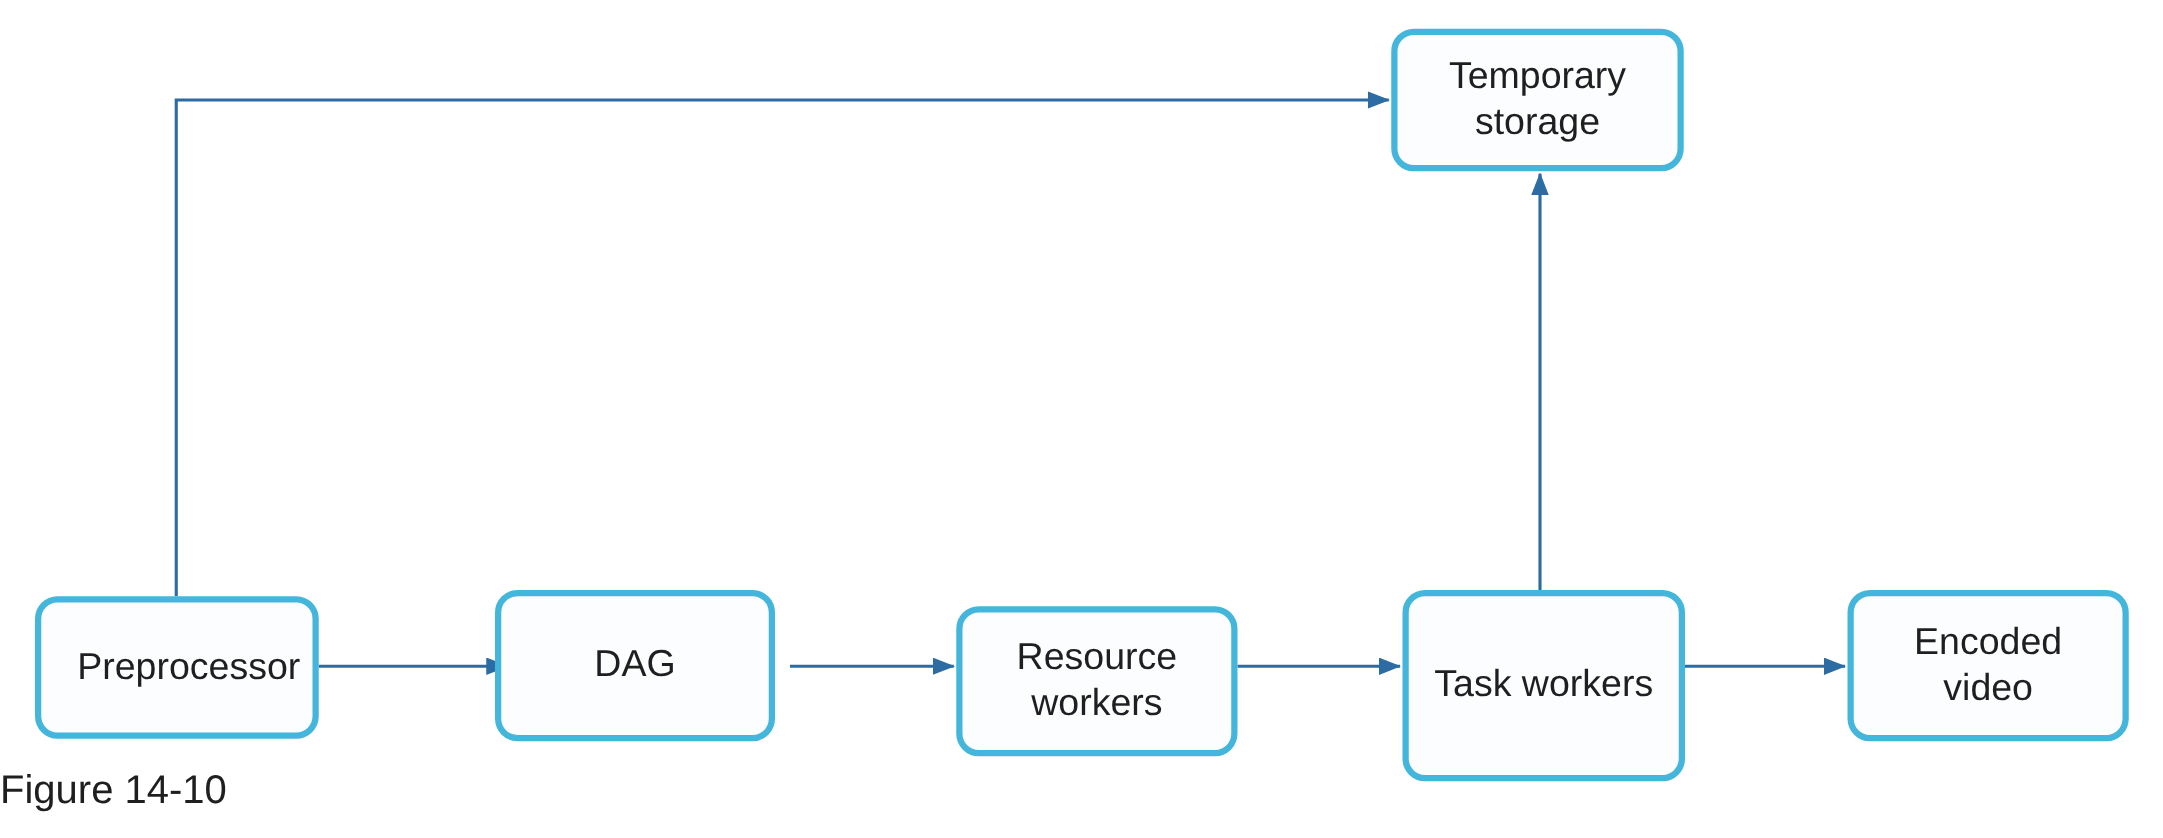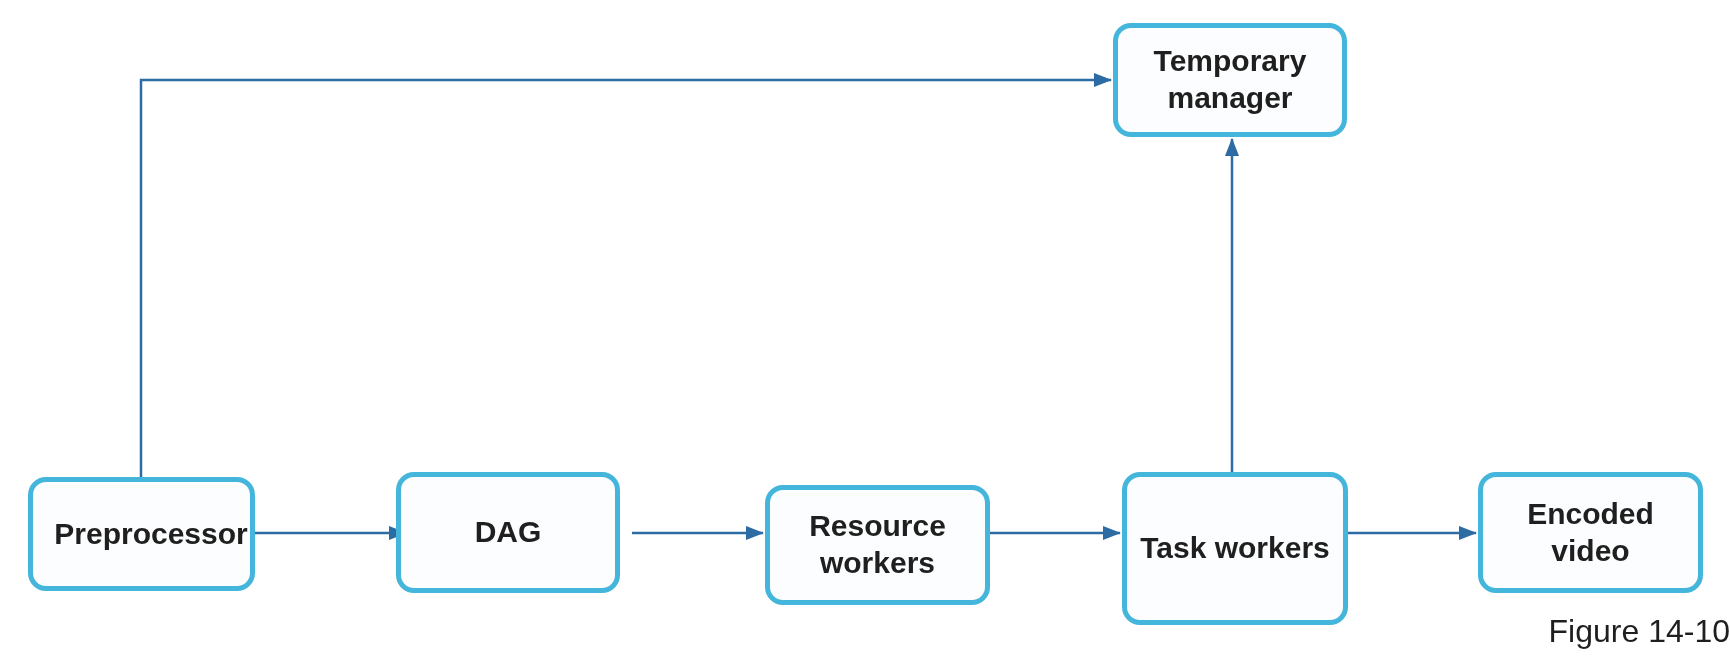--- a/index.html
+++ b/index.html
@@ -37,32 +37,32 @@
     background: var(--node-fill);
     display: flex;
     flex-direction: column;
     align-items: center;
     justify-content: center;
     text-align: center;
     font-size: 30px;
     line-height: 1.23;
     color: var(--text);
   }
-  .node .line { display: block; white-space: nowrap; font-weight: bold; }
+  .node .line { display: block; white-space: nowrap; }
   #n-preprocessor      { left:   28px; top: 477px; width: 227px; height: 114px; padding-left: 19px; }
   #n-dag-scheduler     { left:  396px; top: 472px; width: 224px; height: 121px; }
   #n-resource-manager  { left:  765px; top: 472px; width: 225px; height: 120px; margin-top: 13px; }
   #n-task-workers      { left: 1122px; top: 472px; width: 226px; height: 153px; }
   #n-encoded-video     { left: 1478px; top: 472px; width: 225px; height: 121px; }
   #n-temporary-storage { left: 1113px; top:  23px; width: 234px; height: 114px; }
   .caption {
     position: absolute;
     left: 0; top: 613px;
     width: 100%;
-    text-align: right;
+    text-align: left;
     font-size: 32px;
     color: var(--text);
   }
 </style>
 </head>
 <body>
 
 <div class="stage">
 
   <svg class="edges" viewBox="0 0 1730 670" aria-hidden="true">
@@ -98,18 +98,18 @@
     <span class="line"></span>
   </div>
 
   <div class="node" id="n-encoded-video">
     <span class="line">Encoded</span>
     <span class="line">video</span>
   </div>
 
   <div class="node" id="n-temporary-storage">
     <span class="line">Temporary</span>
-    <span class="line">manager</span>
+    <span class="line">storage</span>
   </div>
 
   <div class="caption">Figure 14-10</div>
 
 </div>
 
 </body></html>

